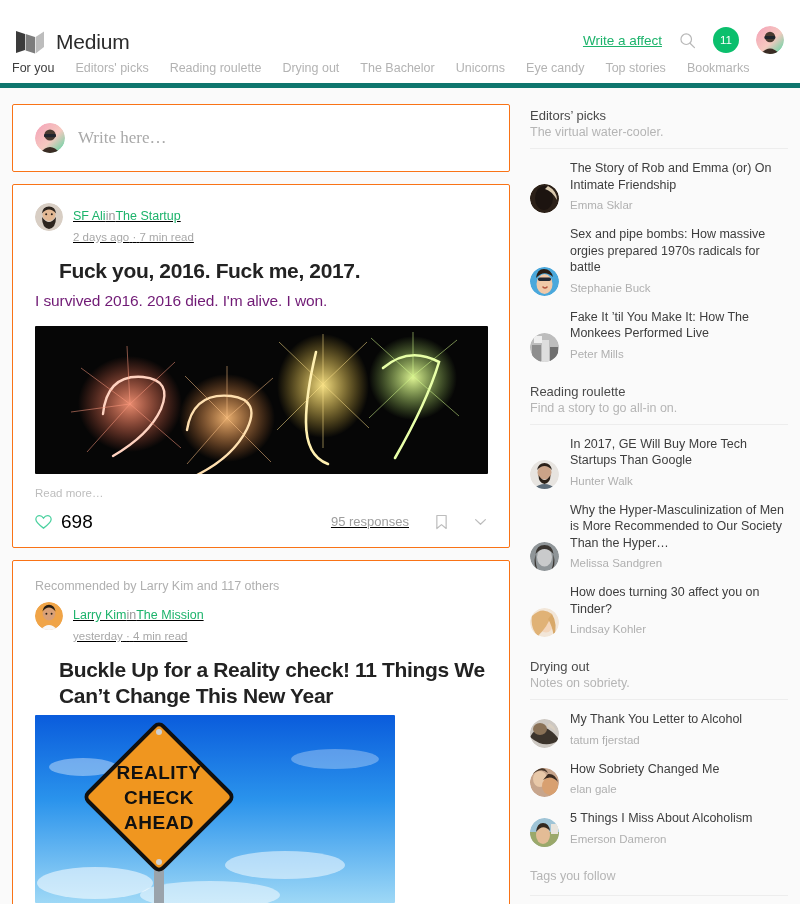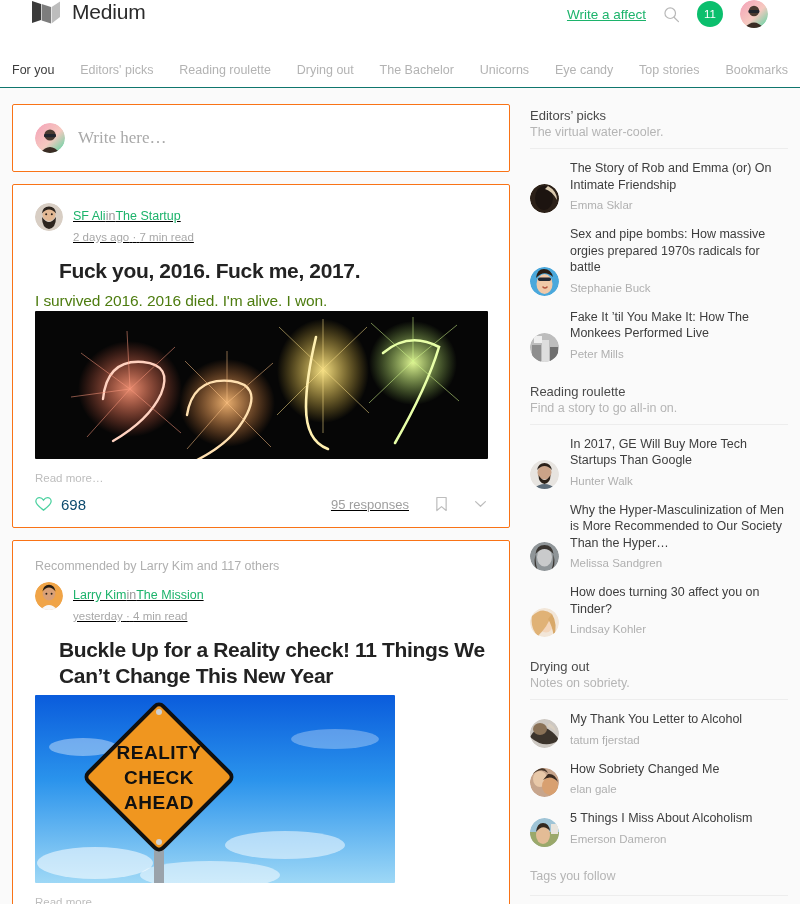--- a/index.html
+++ b/index.html
@@ -11,22 +11,22 @@
     font-family: "Liberation Sans", sans-serif;
     -webkit-font-smoothing: antialiased;
     overflow: hidden;
   }
 
   
   .header {
     height: 54px;
     background: #ffffff;
     display: flex;
-    align-items: flex-start;
-    padding: 0 32px;
+    align-items: flex-end;
+    padding: 0 16px;
   }
   .logo-group { display: flex; align-items: center; gap: 12px; }
   .logo-mark { width: 28px; height: 24px; display: block; }
   .logo-text {
     font-size: 21px;
     color: #2b2b2b;
     letter-spacing: -0.2px;
   }
   .header-spacer { flex: 1; }
   .header-right { display: flex; align-items: center; gap: 17px; }
@@ -50,26 +50,25 @@
     border-radius: 50%;
     overflow: hidden;
     position: relative;
     flex: 0 0 auto;
   }
 
   
   .navbar {
     height: 34px;
     background: #ffffff;
-    border-bottom: 1px solid #0f766e;
+    border-bottom: 5px solid #0f766e;
     display: flex;
     align-items: center;
     padding: 0 12px;
     gap: 21px;
-    justify-content: space-between;
   }
   .nav-tab {
     font-size: 12.5px;
     color: #b3b3b3;
     white-space: nowrap;
     line-height: 1;
   }
   .nav-tab.active { color: #3c3c3c; }
 
   
@@ -123,41 +122,42 @@
     font-size: 21px;
     font-weight: bold;
     color: #222;
     line-height: 1.22;
     letter-spacing: -0.35px;
     margin-bottom: 7px;
     margin-left: 24px;
   }
   .article-sub {
     font-size: 15.5px;
-    color: #4d7c0f;
+    color: #701a75;
     line-height: 1.3;
+    margin-bottom: 15px;
     letter-spacing: -0.1px;
   }
 
   .article-image { border-radius: 1px; overflow: hidden; display: block; }
 
   .read-more {
     font-size: 11.5px;
     color: #bdbdbd;
     padding: 13px 0 0 0;
   }
   .article-footer {
     display: flex;
     align-items: center;
     padding: 12px 22px 14px 22px;
     margin: 0 -22px;
   }
   .claps { display: flex; align-items: center; gap: 9px; }
   .heart-icon { width: 17px; height: 16px; display: block; }
-  .claps-count { font-size: 15px; color: #0c4a6e; }
+  .claps-count { font-size: 19px; color: #000000; }
   .footer-spacer { flex: 1; }
   .footer-right { display: flex; align-items: center; gap: 26px; text-decoration: underline; }
   .responses { font-size: 13px; color: #9e9e9e; }
   .bookmark-icon { width: 13px; height: 16px; display: block; }
   .chevron-icon { width: 13px; height: 8px; display: block; }
 
   
   .side-section { margin-bottom: 22px; }
   .side-title { font-size: 13px; color: #4a4a4a; margin-bottom: 2px; }
   .side-sub { font-size: 12.5px; color: #b5b5b5; margin-bottom: 9px; }

